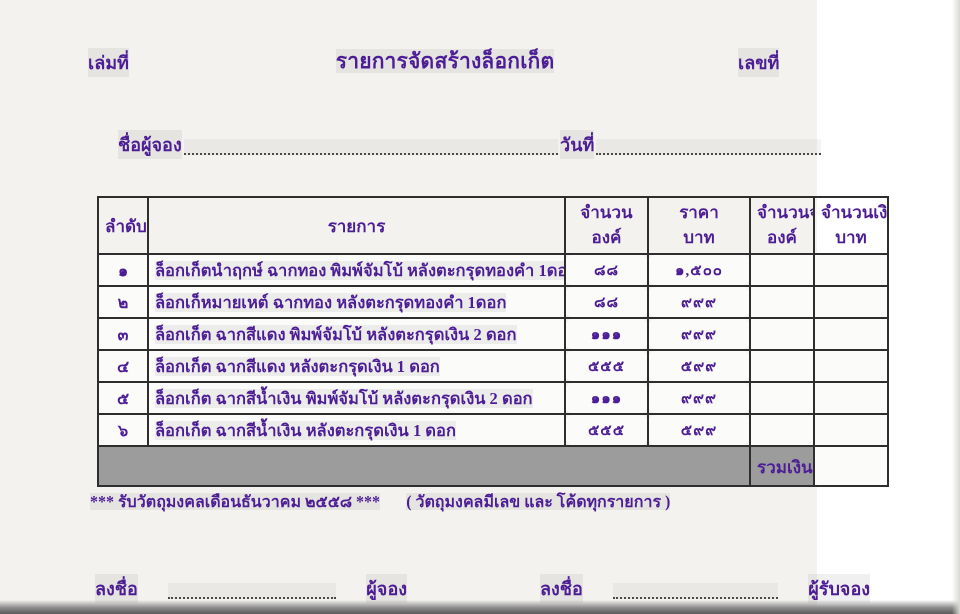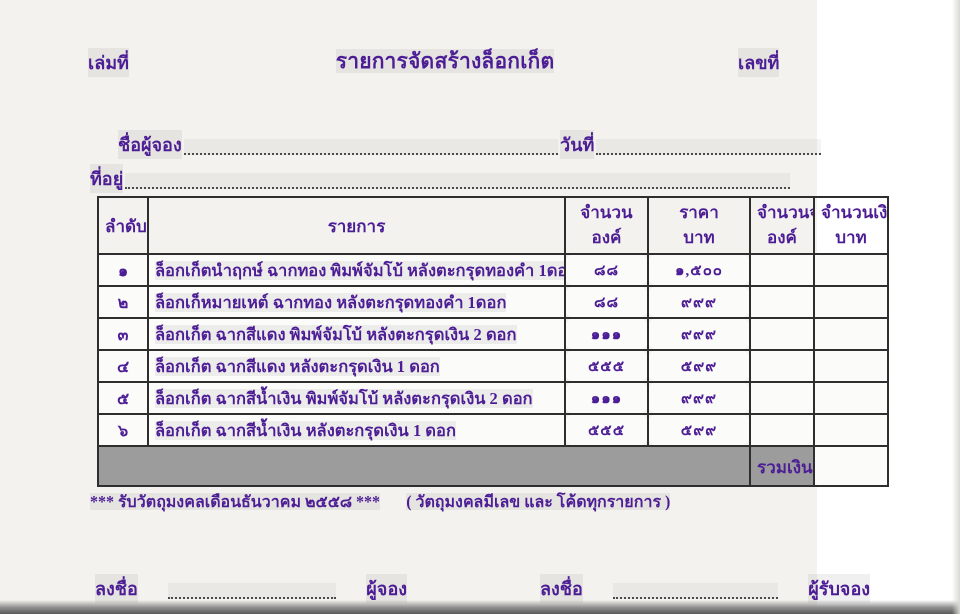--- a/index.html
+++ b/index.html
@@ -69,24 +69,20 @@
   </div>
   <span class="abs doc-no hl">เลขที่</span>
 
   <div class="abs fill-line line-name">
     <span class="lbl hl">ชื่อผู้จอง</span>
     <span class="dots" style="flex:10 1 auto;"></span>
     <span class="lbl hl">วันที่</span>
     <span class="dots" style="flex:6 1 auto;"></span>
   </div>
 
-  <div class="abs fill-line line-addr">
-    <span class="lbl hl">ที่อยู่</span>
-    <span class="dots"></span>
-  </div>
 
   <div class="abs tbl-wrap">
     <table class="order">
       <colgroup>
         <col style="width:50px">
           <col style="width:417px">
           <col style="width:83px">
         <col style="width:102px">
           <col style="width:64px">
           <col style="width:74px">

